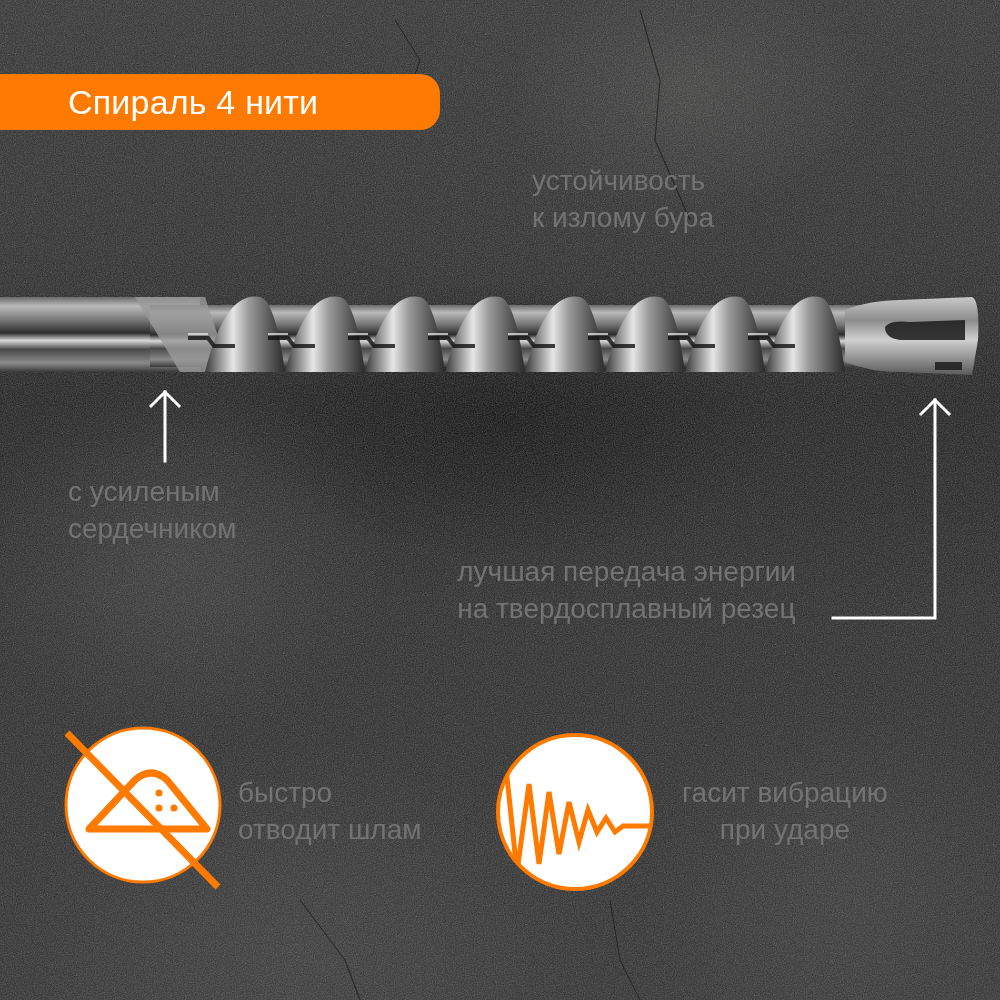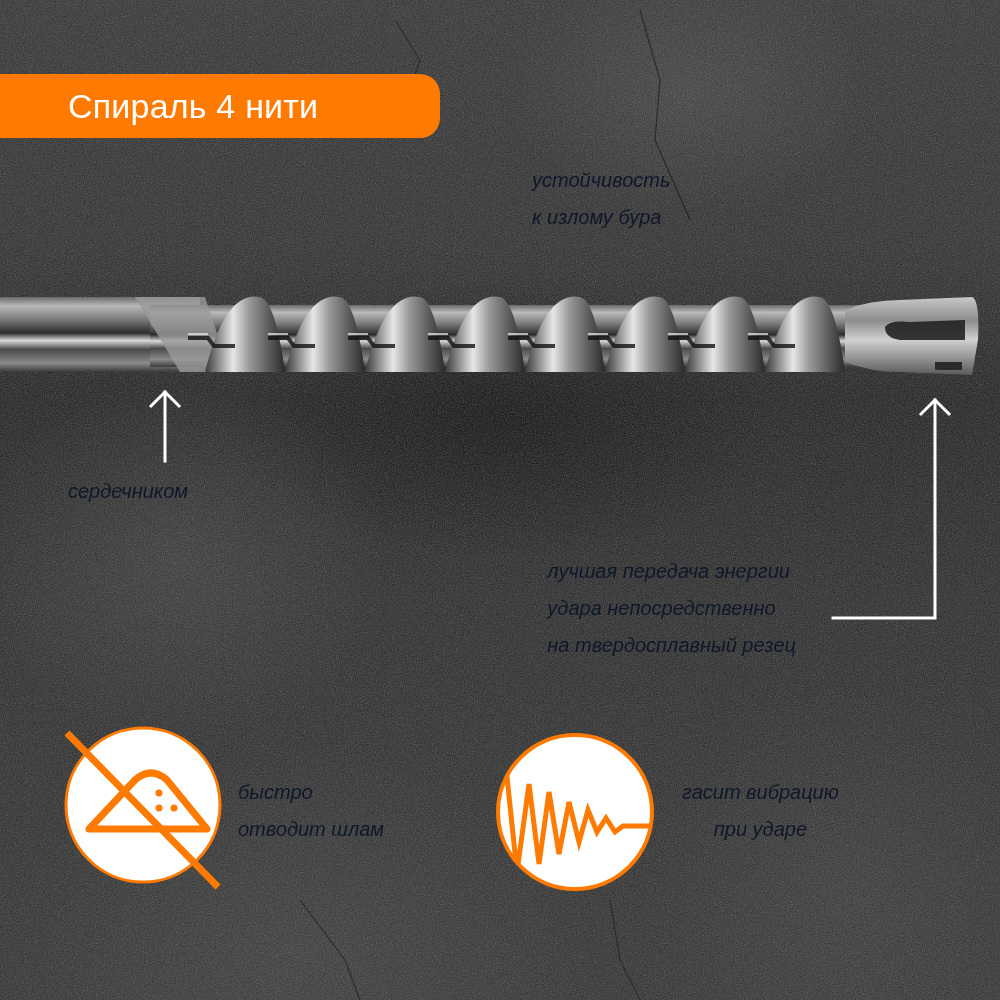--- a/index.html
+++ b/index.html
@@ -10,29 +10,29 @@
       radial-gradient(ellipse 260px 180px at 690px 90px, rgba(90,90,88,0.35), transparent 70%),
       radial-gradient(ellipse 300px 260px at 180px 560px, rgba(85,85,85,0.35), transparent 70%),
       radial-gradient(ellipse 300px 300px at 850px 900px, rgba(70,70,70,0.35), transparent 70%),
       radial-gradient(ellipse 400px 200px at 500px 420px, rgba(0,0,0,0.55), transparent 70%),
       radial-gradient(ellipse 420px 300px at 300px 950px, rgba(80,80,80,0.3), transparent 70%),
       linear-gradient(180deg, #2f2f2f 0%, #2a2a2a 25%, #1c1c1c 40%, #262626 60%, #2c2c2c 100%);
   }
   .noise { position: absolute; inset: 0; opacity: 0.35; pointer-events: none; }
 
   .banner {
-    position: absolute; left: 0; top: 74px; width: 440px; height: 64px;
+    position: absolute; left: 0; top: 74px; width: 440px; height: 56px;
     background: #ff7a00; border-radius: 0 20px 20px 0;
     display: flex; align-items: center;
   }
   .banner-text {
     margin-left: 68px; color: #fff; font-size: 34px; letter-spacing: 0.2px;
   }
 
-  .caption { position: absolute; color: #0f172a; font-size: 20px; line-height: 37px; font-style: italic; }
+  .caption { position: absolute; color: #737373; font-size: 28px; line-height: 37px; }
   .caption div { white-space: nowrap; }
   .cap-top { left: 532px; top: 162px; }
   .cap-core { left: 68px; top: 473px; }
   .cap-energy { right: 204px; top: 553px; text-align: left; }
   .cap-sludge { left: 238px; top: 774px; }
   .cap-vibe { left: 682px; top: 774px; text-align: center; }
 
   .drill { position: absolute; left: 0; top: 280px; width: 1000px; height: 110px; }
   .connectors { position: absolute; left: 0; top: 0; width: 1000px; height: 1000px; pointer-events: none; }
 
@@ -136,26 +136,26 @@
     <line x1="165" y1="392" x2="165" y2="461"></line>
     <polyline points="151,406 165,392 179,406"></polyline>
   </g>
   <g stroke="#ffffff" stroke-width="3" fill="none" stroke-linecap="square">
     <polyline points="833,618 935,618 935,400"></polyline>
     <polyline points="921,414 935,400 949,414"></polyline>
   </g>
 </svg>
 
 <div class="caption cap-core">
+  <div>с усиленым</div>
   <div>сердечником</div>
 </div>
 
 <div class="caption cap-energy">
   <div>лучшая передача энергии</div>
-  <div>удара непосредственно</div>
   <div>на твердосплавный резец</div>
 </div>
 
 <svg class="icon-badge" style="left:55px; top:722px;" width="180" height="180" viewBox="0 0 180 180">
   <circle cx="88" cy="83" r="77" fill="#ffffff" stroke="#ff7a00" stroke-width="3"></circle>
   <path d="M34 107 L80 58 Q96 44 112 58 L152 107 Z" fill="none" stroke="#ff7a00" stroke-width="7" stroke-linejoin="round"></path>
   <circle cx="104" cy="71" r="3.5" fill="#ff7a00"></circle>
   <circle cx="104" cy="86" r="3.5" fill="#ff7a00"></circle>
   <circle cx="119" cy="86" r="3.5" fill="#ff7a00"></circle>
   <line x1="12" y1="11" x2="163" y2="165" stroke="#ff7a00" stroke-width="7"></line>

